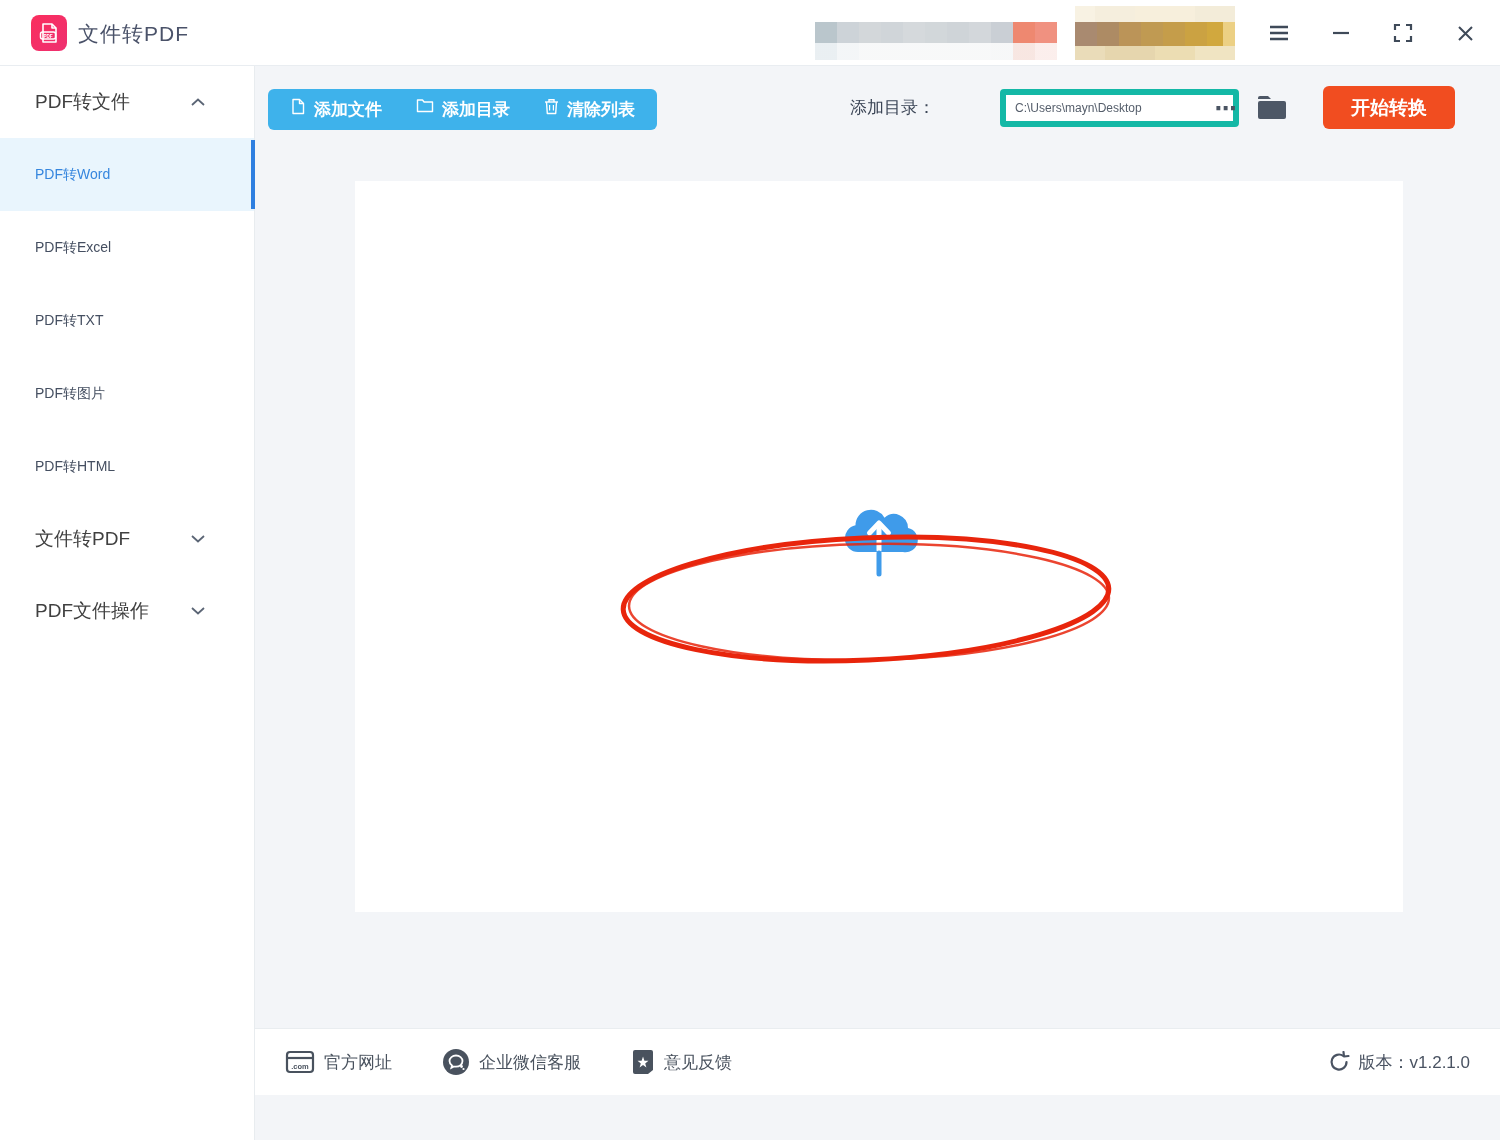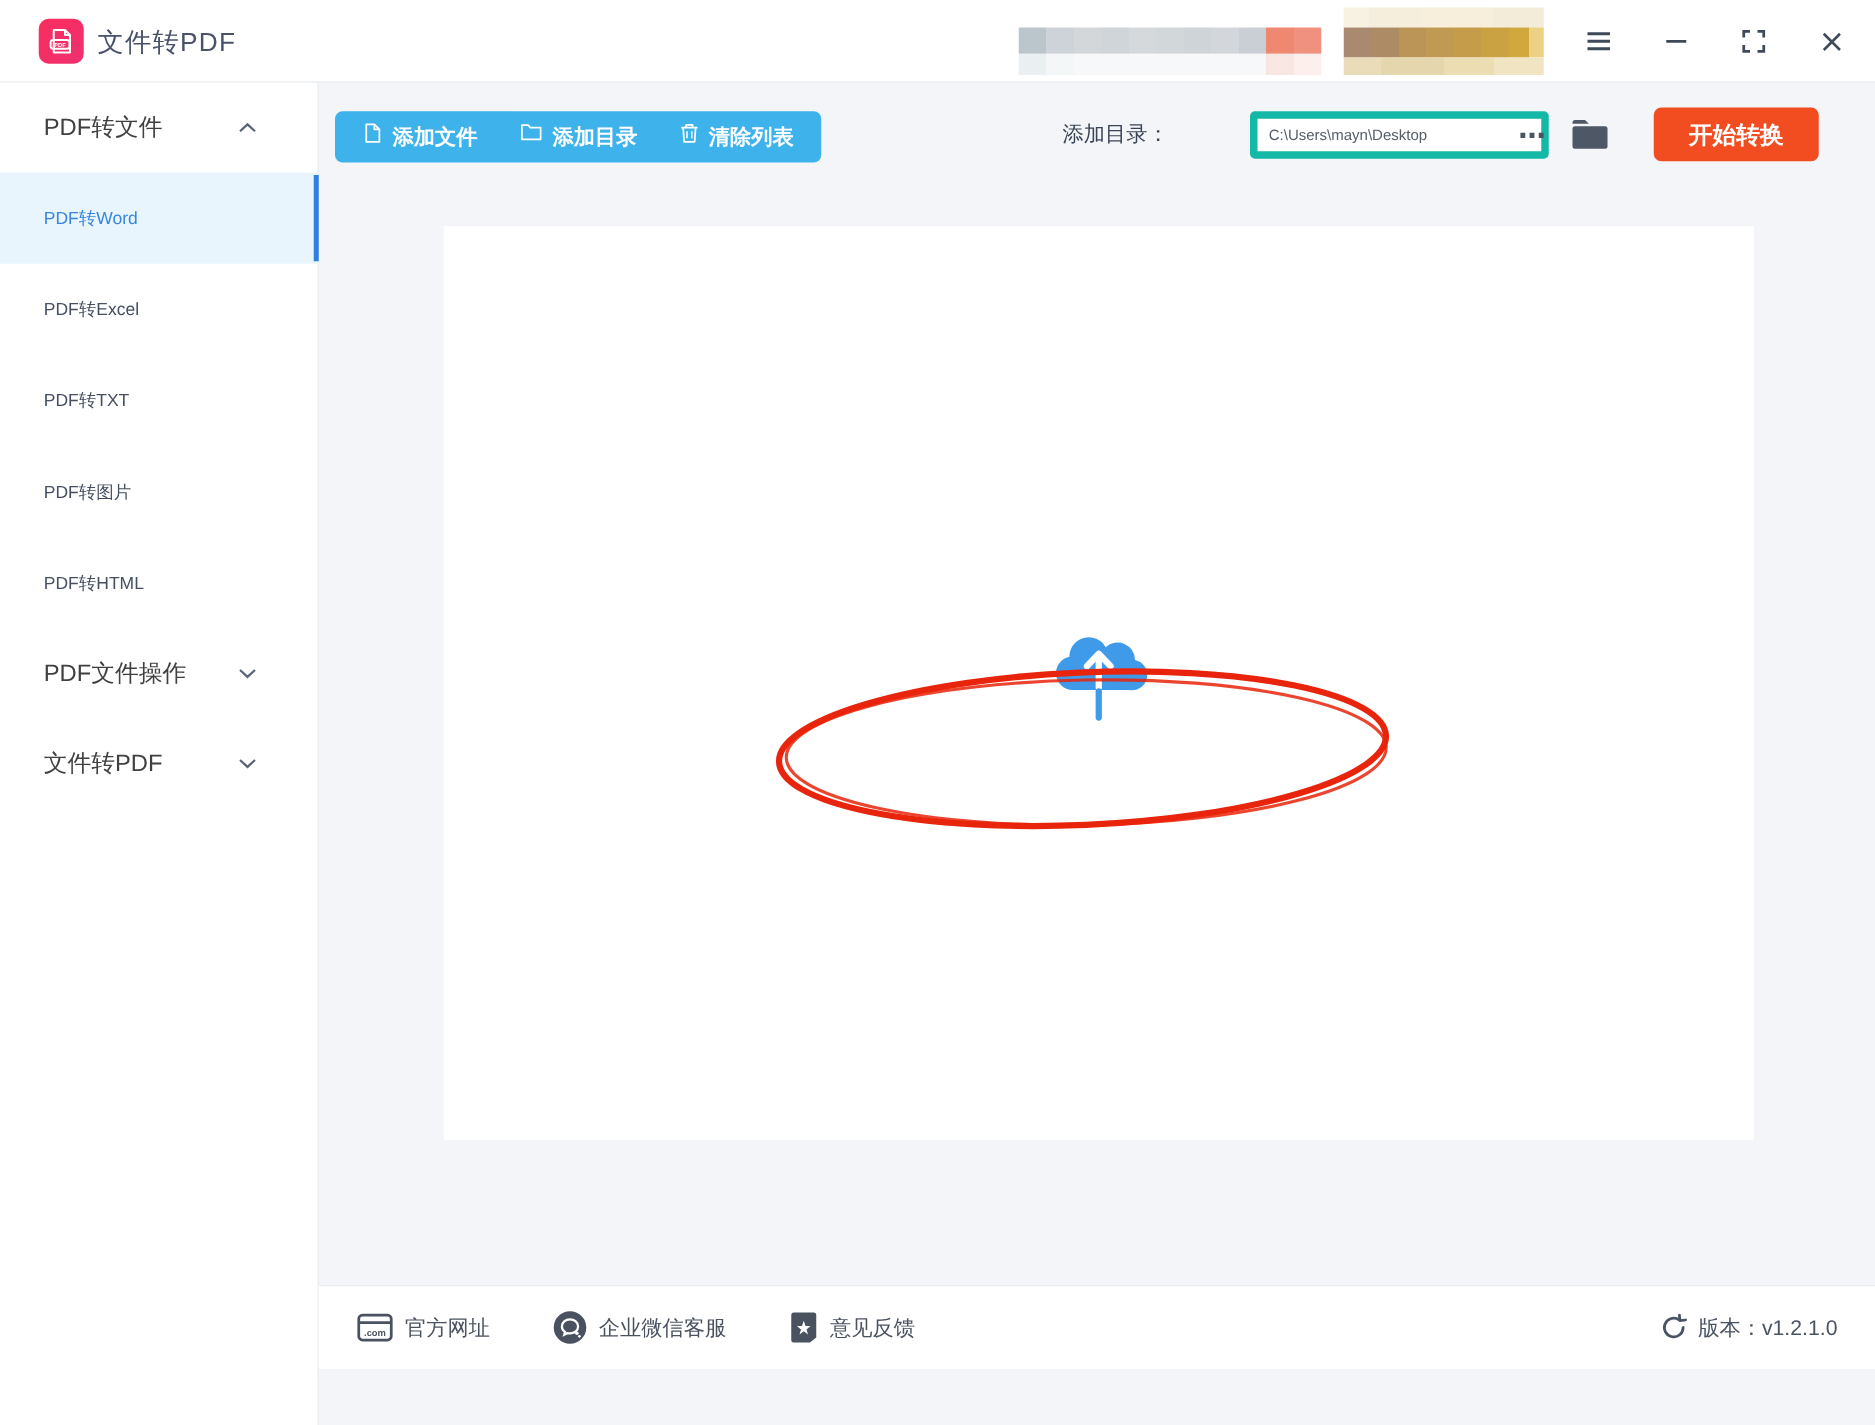--- a/index.html
+++ b/index.html
@@ -150,27 +150,27 @@
         <span>PDF转TXT</span>
       </div>
       <div class="side-item">
         <span>PDF转图片</span>
       </div>
       <div class="side-item">
         <span>PDF转HTML</span>
       </div>
     </div>
     <div class="side-section">
-      <span>PDF文件操作</span>
+      <span>文件转PDF</span>
       <svg class="chev" width="16" height="10" viewBox="0 0 16 10" fill="none">
         <path d="M2 2l6 5.5L14 2" stroke="#5b6575" stroke-width="1.8"></path>
       </svg>
     </div>
     <div class="side-section">
-      <span>文件转PDF</span>
+      <span>PDF文件操作</span>
       <svg class="chev" width="16" height="10" viewBox="0 0 16 10" fill="none">
         <path d="M2 2l6 5.5L14 2" stroke="#5b6575" stroke-width="1.8"></path>
       </svg>
     </div>
   </div>
 
   <div class="btn-group">
     <div class="bg-item">
       <svg width="16" height="17" viewBox="0 0 16 17" fill="none">
         <path d="M3 1.5h6.5l4 4V15.5H3z" stroke="#fff" stroke-width="1.4" stroke-linejoin="round"></path>

